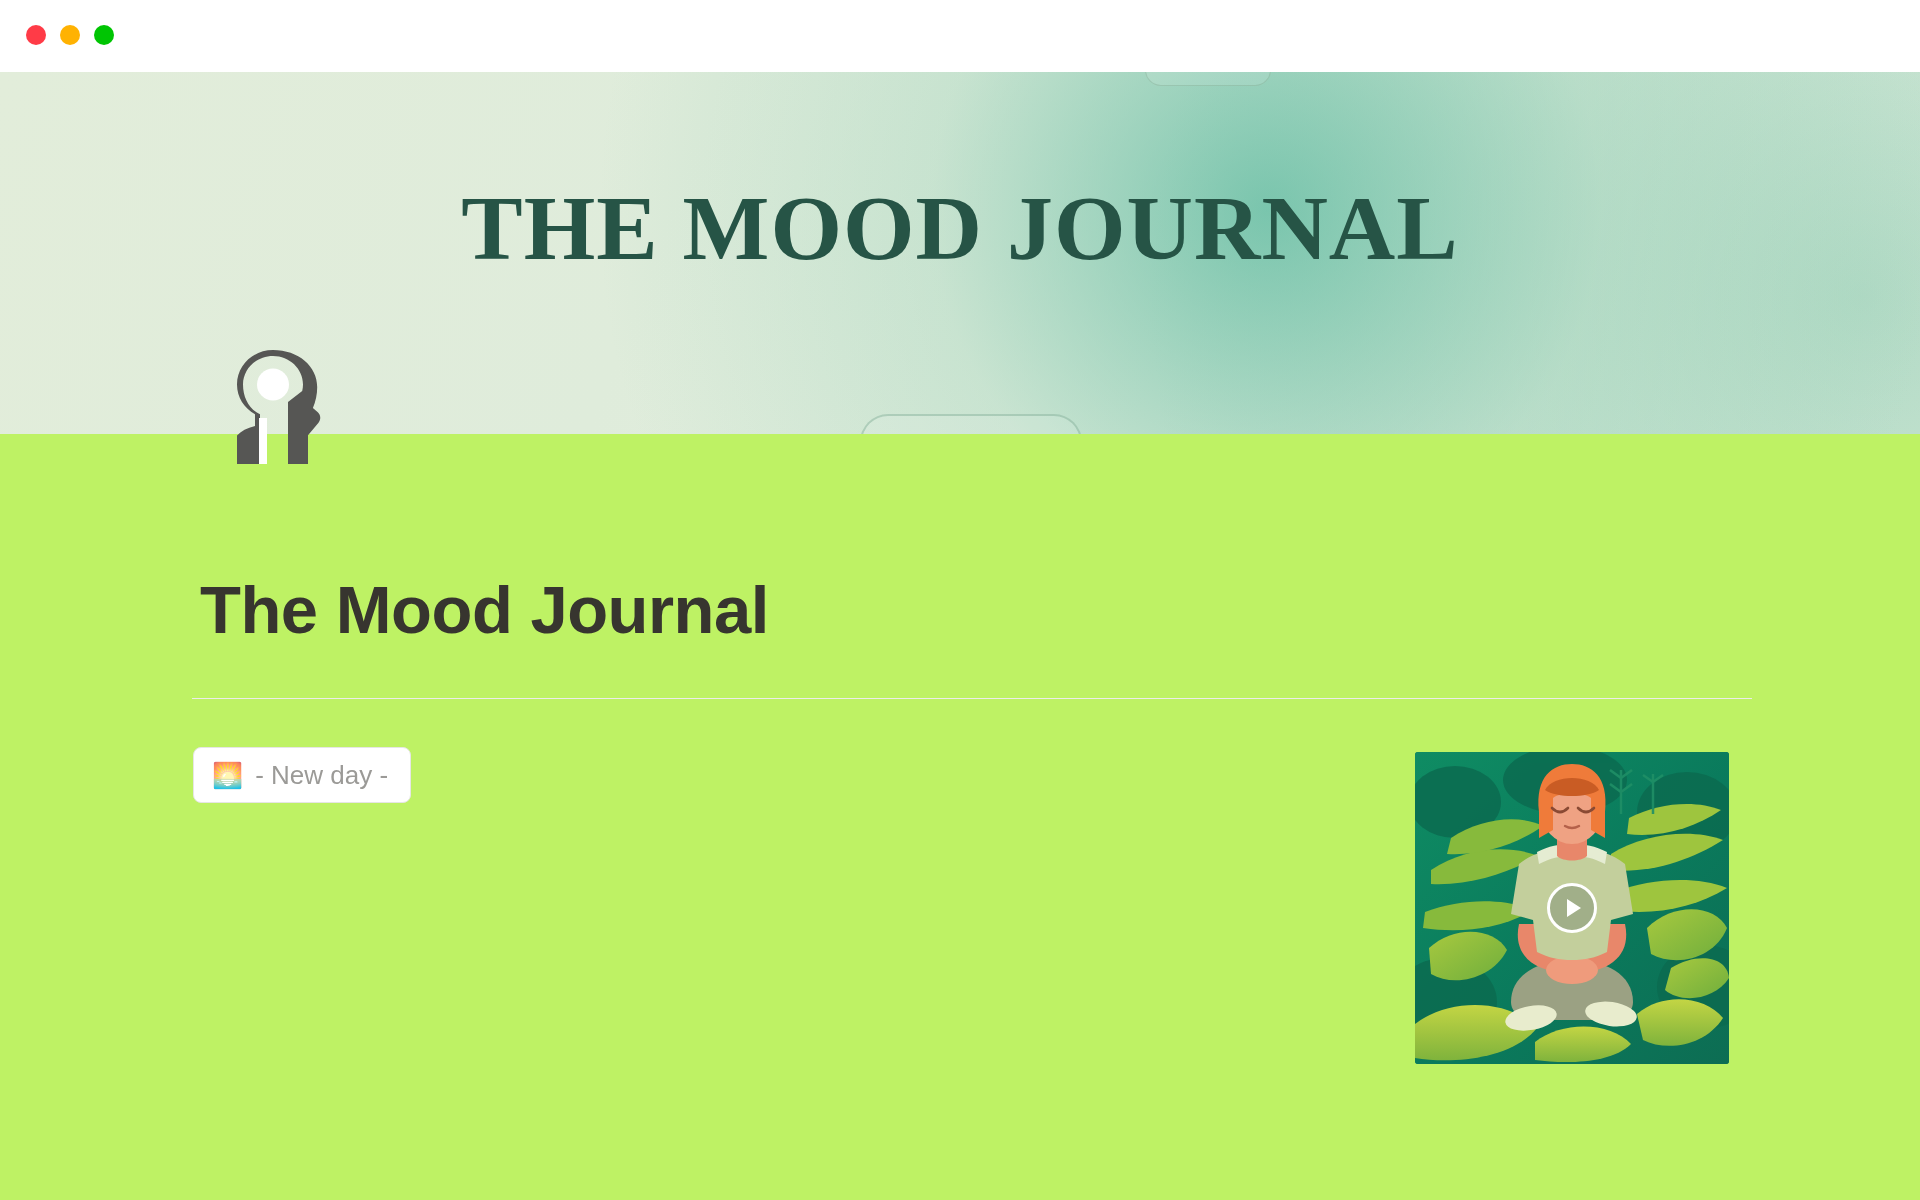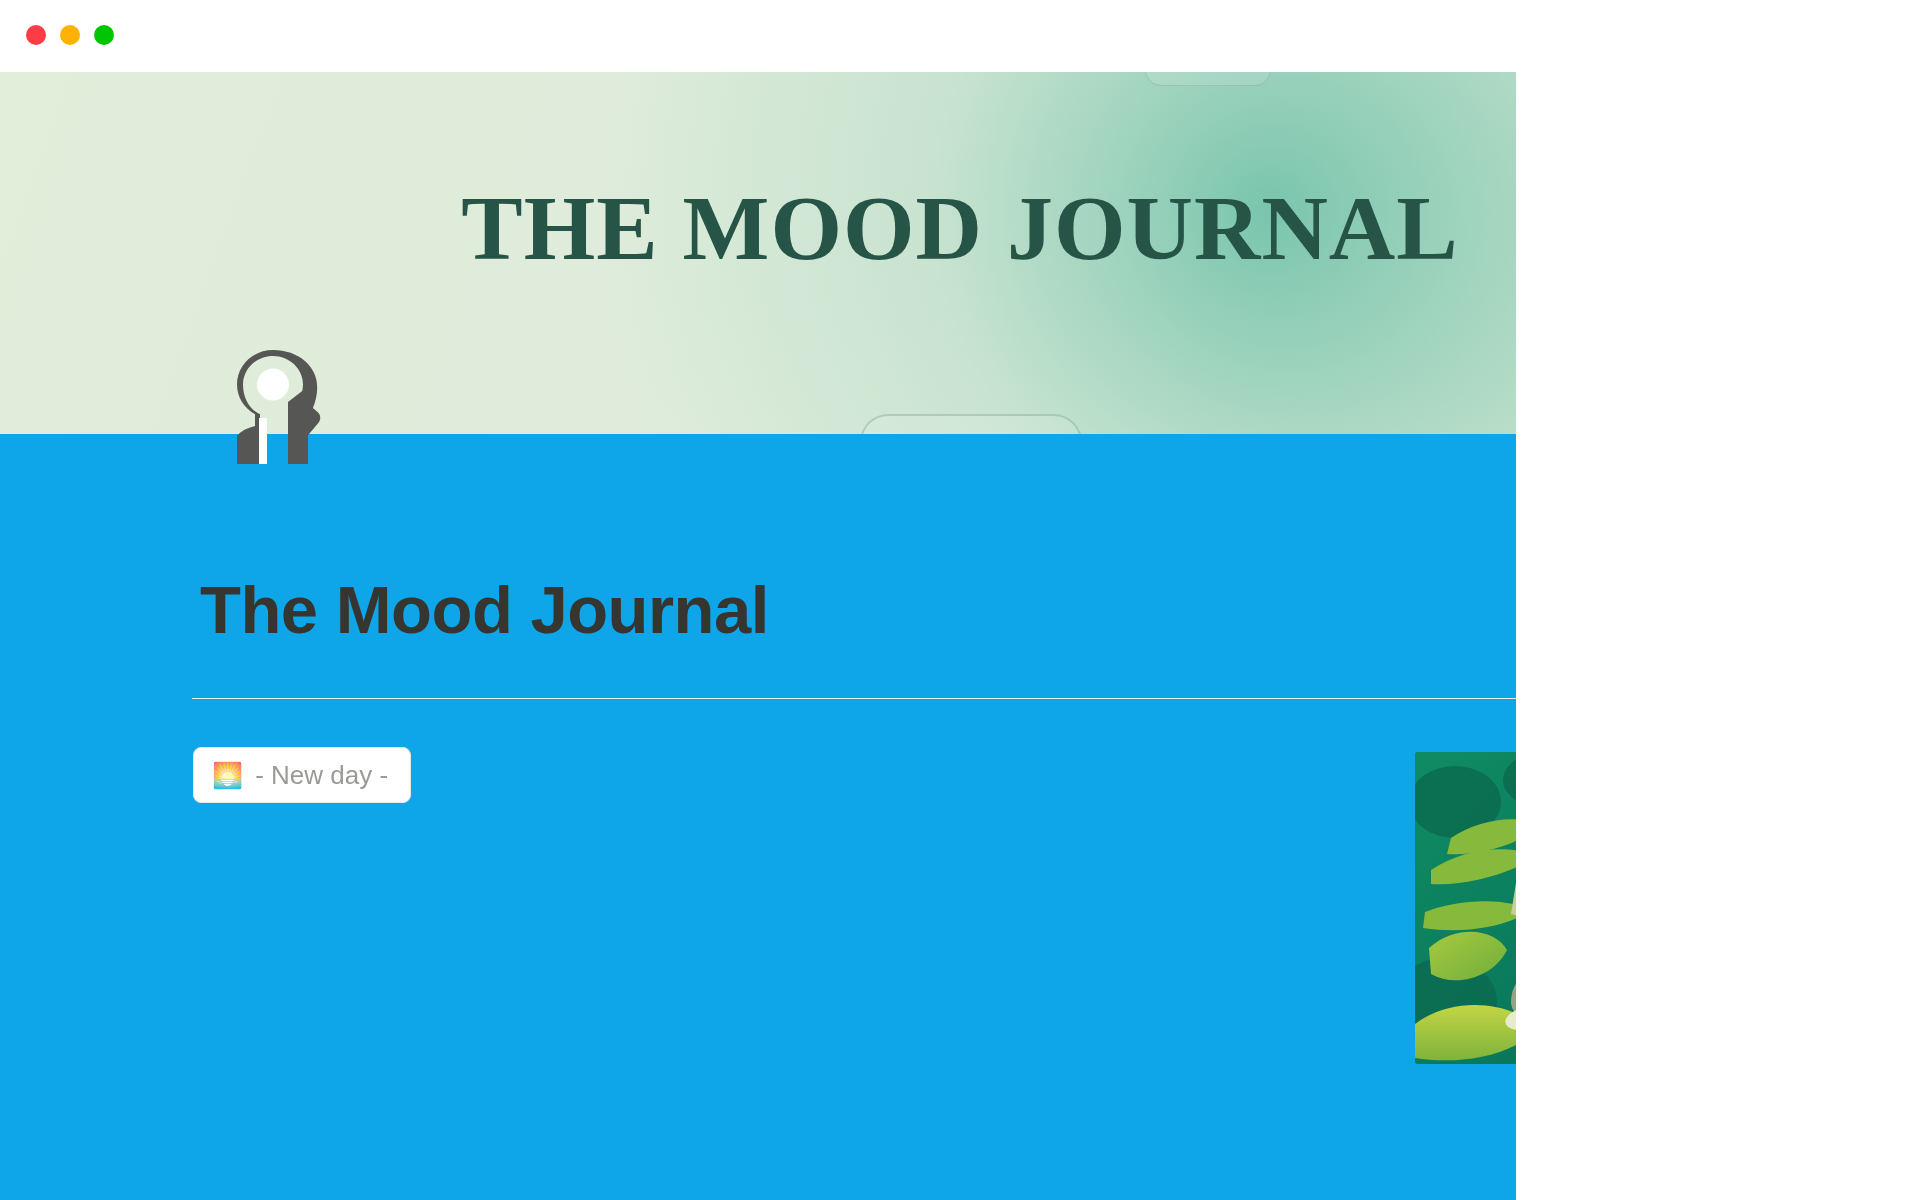--- a/index.html
+++ b/index.html
@@ -8,23 +8,23 @@
     width: 1920px;
     height: 1200px;
     overflow: hidden;
     background: #ffffff;
     font-family: "Liberation Sans", sans-serif;
     -webkit-font-smoothing: antialiased;
   }
 
   #app {
     position: relative;
-    width: 1516px;
+    width: 1920px;
     height: 1200px;
-    background: #0ea5e9;
+    background: #bef264;
     overflow: hidden;
   }
 
   
   .titlebar {
     position: absolute;
     top: 0; left: 0;
     width: 1920px;
     height: 72px;
     background: #ffffff;

